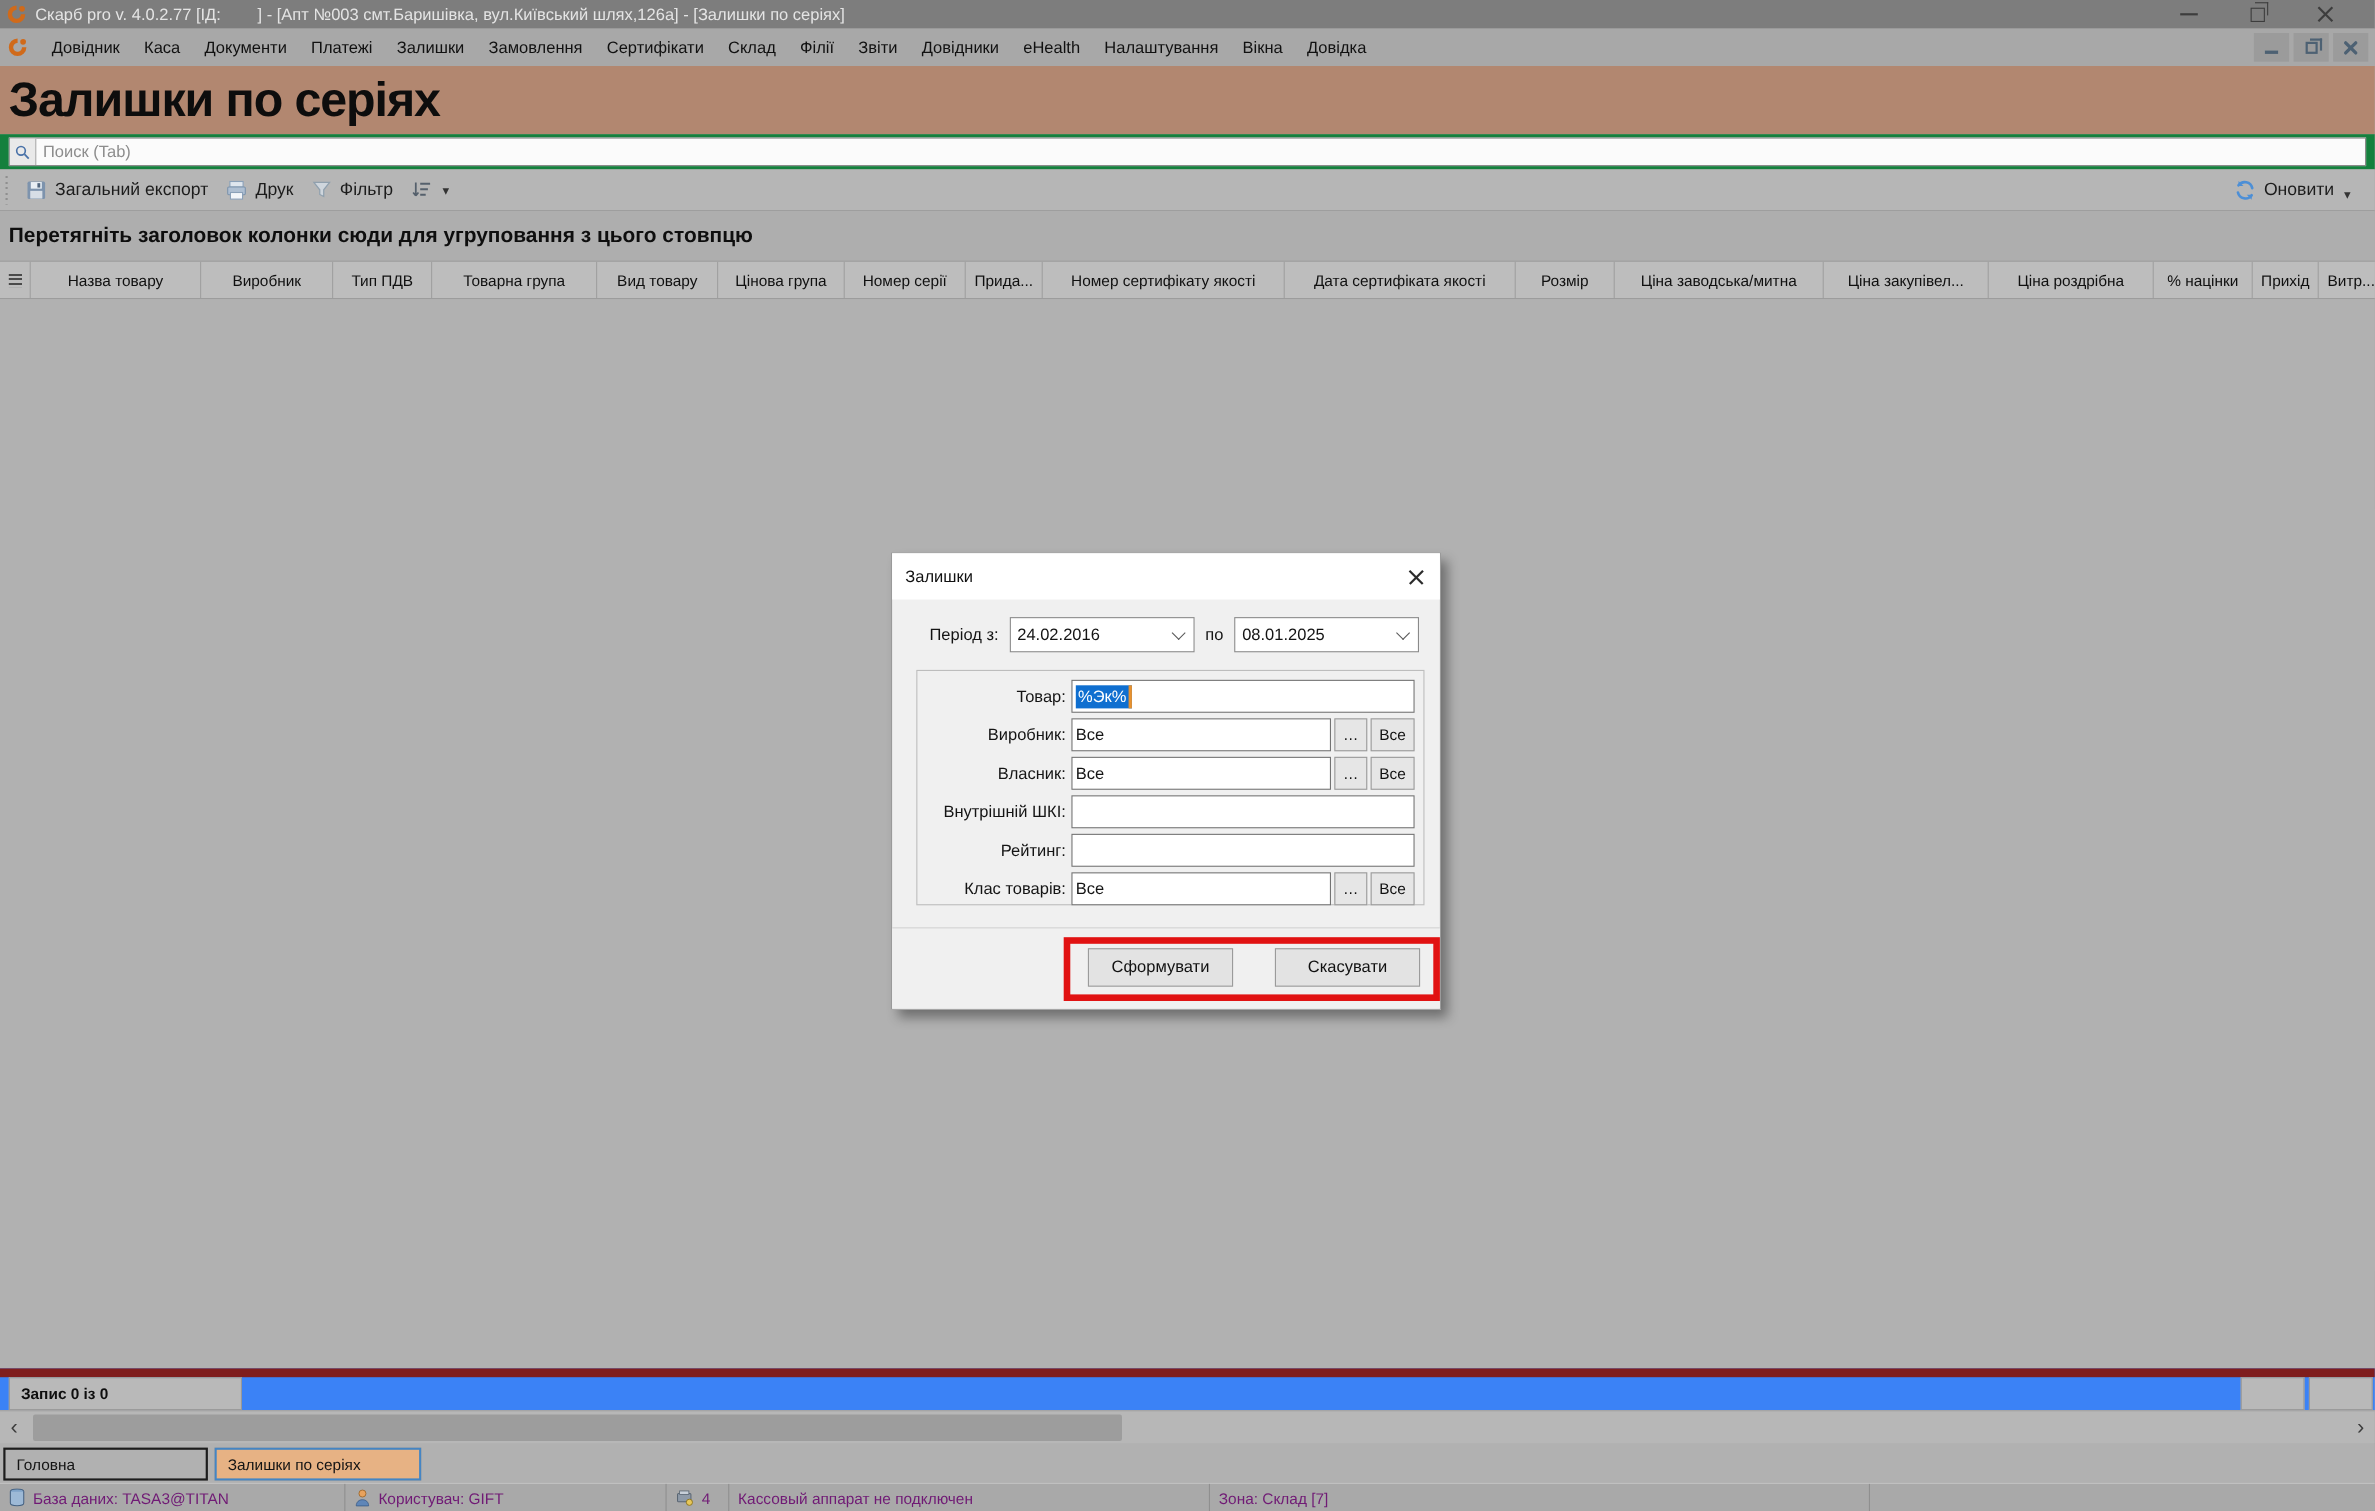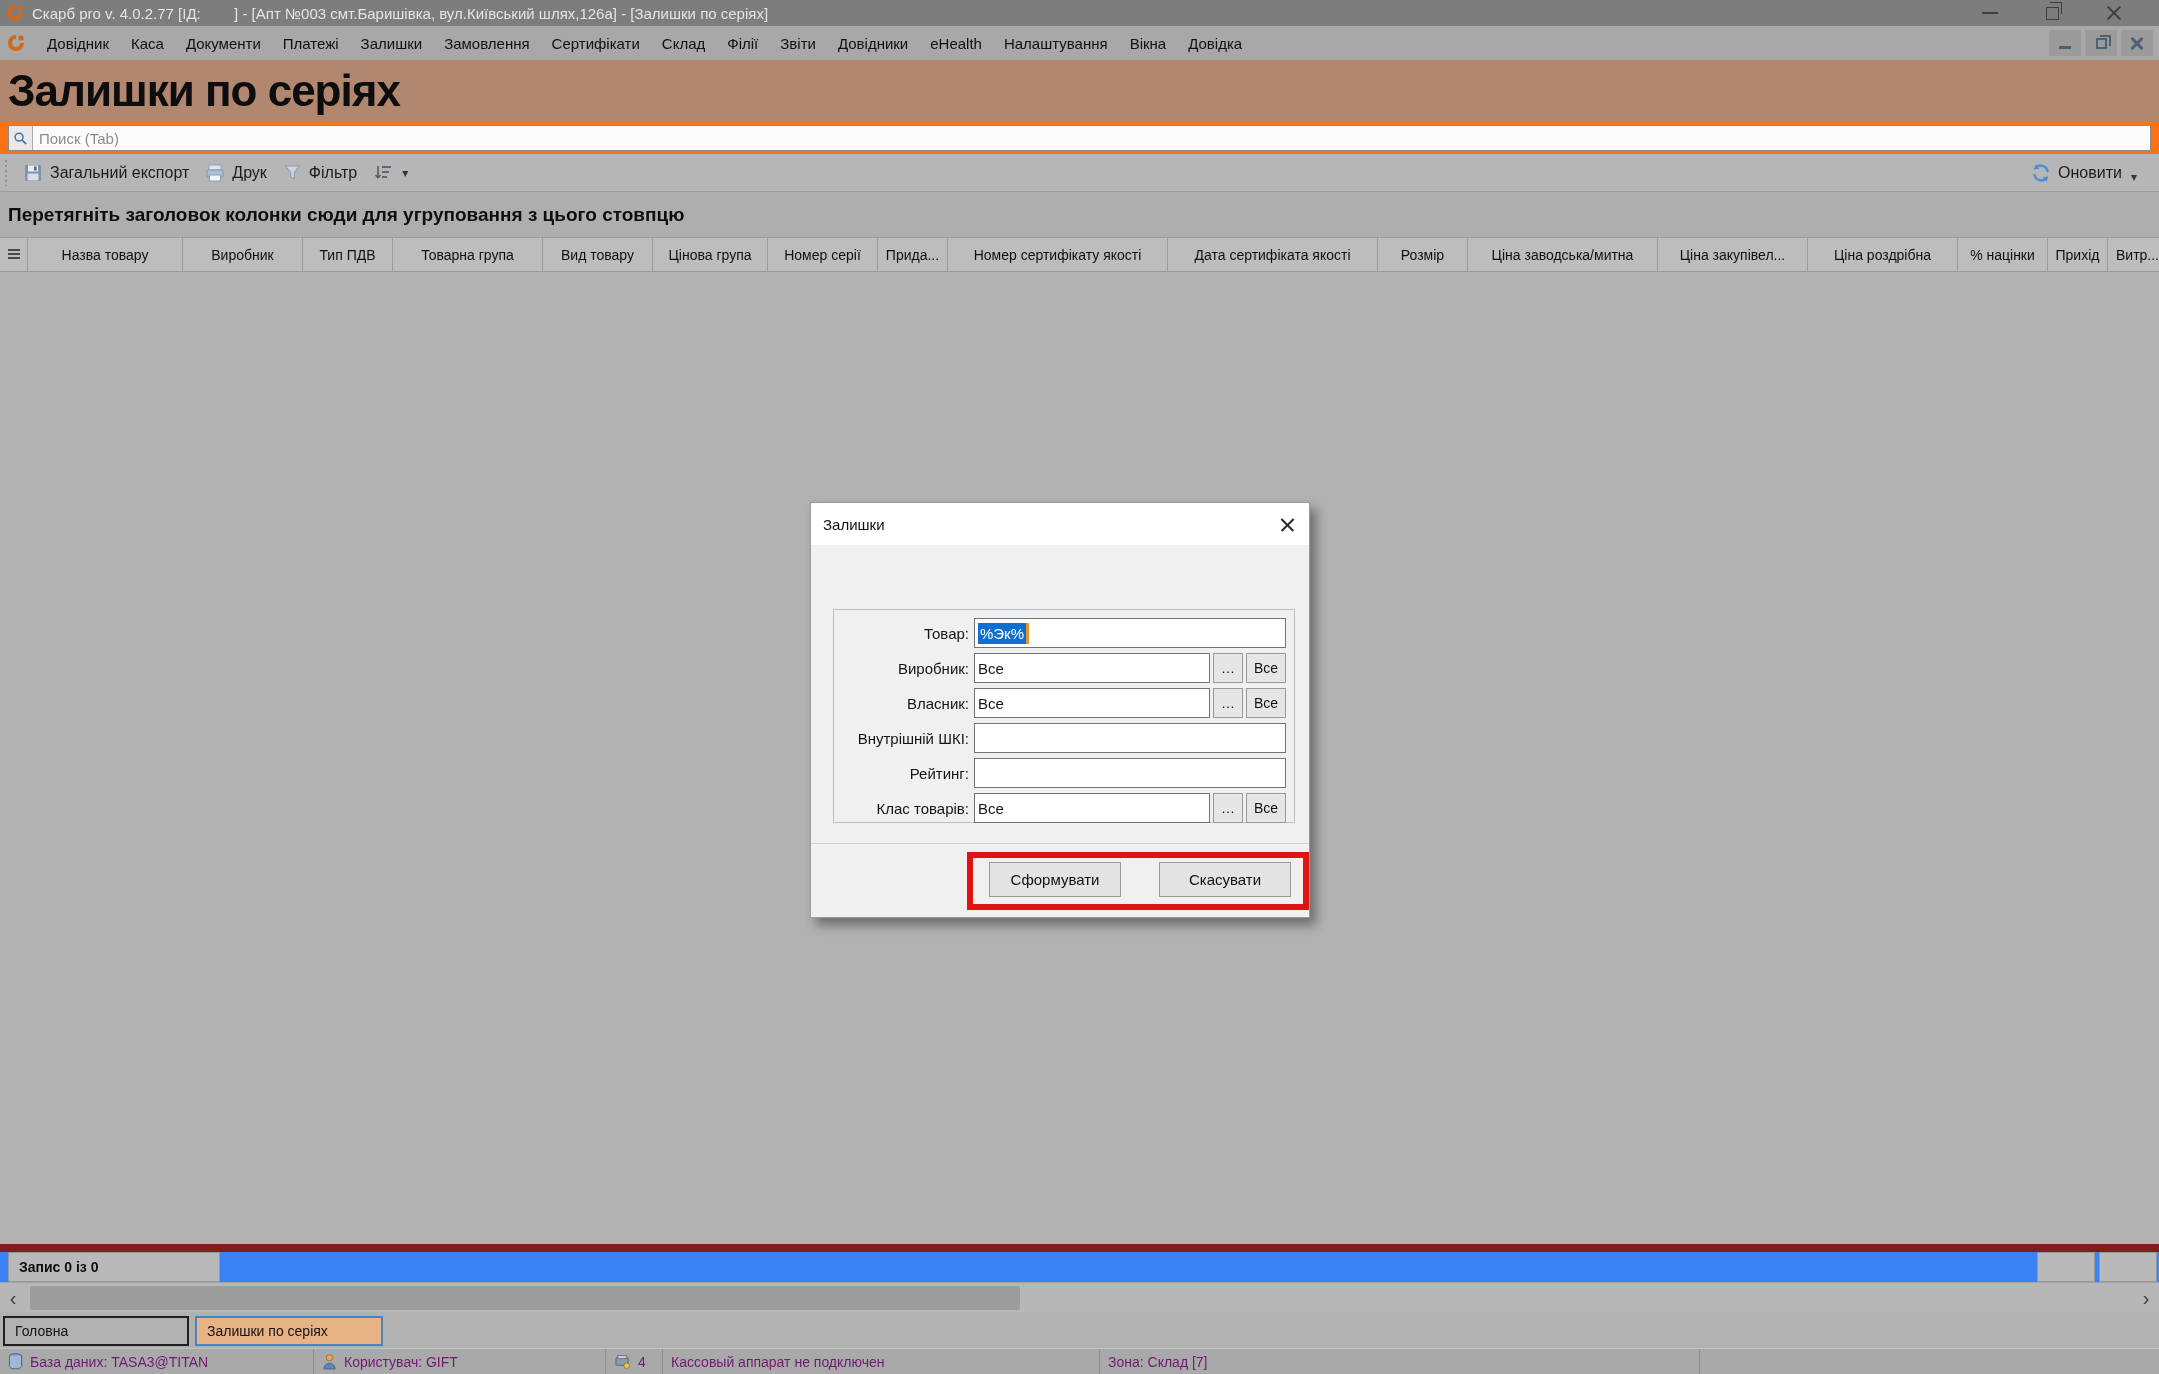--- a/index.html
+++ b/index.html
@@ -33,21 +33,21 @@
   .m-restore:before{content:"";position:absolute;left:2px;top:-5px;width:9px;height:9px;border:2px solid #4d6173;border-bottom:none;border-left:none;}
   .m-x{position:relative;width:14px;height:14px;}
   .m-x:before,.m-x:after{content:"";position:absolute;left:-1px;top:5.5px;width:16px;height:3px;background:#4d6173;border-radius:2px;}
   .m-x:before{transform:rotate(45deg);} .m-x:after{transform:rotate(-45deg);}
 
   
   .banner { height:62px; background:#b28770; display:flex; align-items:center; flex:0 0 auto; }
   .banner h1 { font-size:44px; font-weight:700; color:#0d0d0d; margin-left:8px; letter-spacing:-1px; }
 
   
-  .search-row { height:32px; background:#f97316; display:flex; align-items:center; padding:0 8px; flex:0 0 auto; }
+  .search-row { height:32px; background:#15803d; display:flex; align-items:center; padding:0 8px; flex:0 0 auto; }
   .search-box { flex:1; height:26px; background:#fbfbfb; border:1px solid #8a8a8a; display:flex; align-items:center; }
   .search-iconbox { width:24px; height:24px; border-right:1px solid #aeaeae; background:#e9e9e9; display:flex; align-items:center; justify-content:center; }
   .search-input { flex:1; border:none; outline:none; background:transparent; font-size:15px; color:#333; padding:0 6px; font-family:inherit; }
   .search-input::placeholder { color:#8d8d8d; }
 
   
   .toolbar { height:38px; background:#b6b6b6; display:flex; align-items:center; flex:0 0 auto; border-bottom:1px solid #9c9c9c; }
   .grip { width:5px; height:26px; margin:0 6px 0 4px;
           background-image:repeating-linear-gradient(#8f8f8f 0 2px, transparent 2px 5px); background-size:2px 100%; background-repeat:repeat-y; background-position:1px 0; }
   .tool-btn { display:flex; align-items:center; gap:7px; padding:4px 8px; font-size:16px; color:#1c1c1c; cursor:default; }
@@ -324,20 +324,32 @@
 
   <div class="dialog">
     <div class="dlg-title">
       <span class="t">Залишки</span>
       <span class="spacer"></span>
       <span class="dlg-close">
           <span class="dlg-x"></span>
         </span>
     </div>
 
+    <div class="period-row">
+      <label>Період з:</label>
+      <div class="combo">
+        <span class="val">24.02.2016</span>
+        <span class="chev"></span>
+      </div>
+      <span class="between">по</span>
+      <div class="combo">
+        <span class="val">08.01.2025</span>
+        <span class="chev"></span>
+      </div>
+    </div>
 
     <div class="groupbox">
       <div class="frow">
         <label>Товар:</label>
         <div class="tbox">
           <span class="sel-text">%Эк%</span>
         </div>
       </div>
       <div class="frow">
         <label>Виробник:</label>

